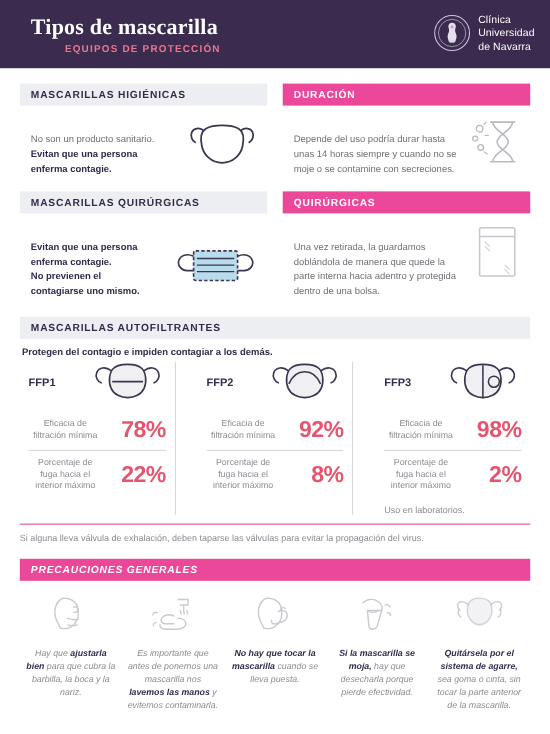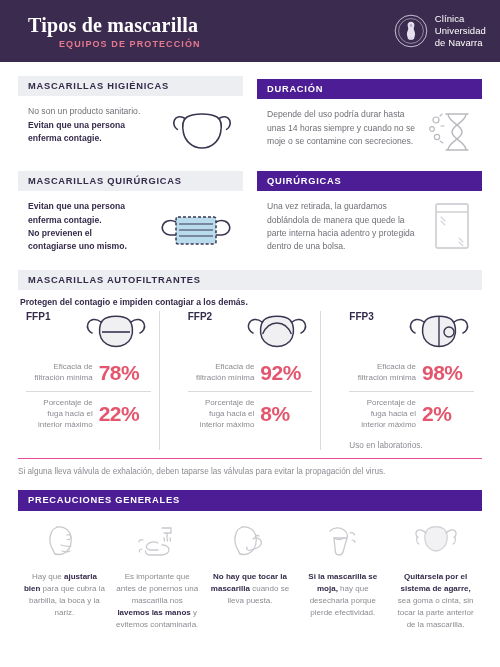--- a/index.html
+++ b/index.html
@@ -19,66 +19,66 @@
   }
   .header-titles { padding-top: 2px; }
   .header-title {
     color: #ffffff; font-family: "Liberation Serif", serif;
     font-size: 20px; font-weight: bold; letter-spacing: .2px; line-height: 1.05;
   }
   .header-sub {
     color: #e8788f; font-size: 9px; font-weight: bold;
     letter-spacing: 1.1px; margin-top: 3px; padding-left: 31px;
   }
-  .logo { display: flex; align-items: center; gap: 7px; }
+  .logo { display: flex; gap: 7px; }
   .logo-seal { width: 34px; height: 34px; }
   .logo-text { color: #fff; font-size: 9.5px; line-height: 1.25; letter-spacing: .1px; }
 
   
   .band {
     font-size: 9.3px; font-weight: bold; letter-spacing: .75px;
     padding: 5px 10px; line-height: 1.1;
   }
   .band-grey { background: #eceef1; color: #342a4a; }
-  .band-pink { background: #4c1d95; color: #ffffff; }
-
-  .body-txt { font-size: 8.6px; line-height: 1.55; color: #6f7076; }
+  .band-pink { background: #ec4899; color: #ffffff; }
+
+  .body-txt { font-size: 8.6px; line-height: 1.55; color: #6f7076; margin-top: 15px; }
   .body-txt b, .body-txt strong { color: #342a4a; font-weight: bold; }
 
   
   .grid2 { display: flex; gap: 14px; padding: 0 18px; margin-top: 14px; align-items: center; }
   .col { flex: 1; }
   .card-inner { display: flex; gap: 6px; padding: 9px 10px 0 10px; }
   .card-text { flex: 1; }
   .card-icon { flex: 0 0 auto; display: flex; align-items: flex-start; justify-content: center; }
 
   
   .auto-wrap { margin: 16px 18px 0 18px; }
   .auto-lead {
     font-size: 8.6px; font-weight: bold; color: #342a4a;
     padding: 7px 2px 0 2px;
   }
   .ffp-row { display: flex; margin-top: 4px; }
   .ffp-col { flex: 1; padding: 0 8px; position: relative; }
   .ffp-col + .ffp-col { border-left: 1px solid #d9dade; padding-left: 28px; }
-  .ffp-head { display: flex; align-items: flex-start; height: 44px; }
+  .ffp-head { display: flex; align-items: center; height: 44px; }
   .ffp-label { font-size: 10px; font-weight: bold; color: #342a4a; padding-bottom: 4px; }
   .ffp-mask { margin-left: auto; }
   .stat { display: flex; align-items: center; justify-content: flex-end; gap: 6px; padding: 6px 0; }
   .stat + .stat { border-top: 1px solid #d9dade; }
-  .stat-label { font-size: 8px; line-height: 1.35; color: #8b8c92; text-align: right; }
-  .stat-value { font-size: 21px; font-weight: bold; color: #e4566e; letter-spacing: -.5px; min-width: 52px; }
+  .stat-label { font-size: 8px; line-height: 1.35; color: #8b8c92; text-align: center; }
+  .stat-value { font-size: 21px; font-weight: bold; color: #e4566e; letter-spacing: -.5px; min-width: 52px; text-align: right; }
   .ffp-note { font-size: 8.2px; color: #8b8c92; padding-top: 5px; }
   .auto-foot {
     border-top: 1px solid #ec4899; margin: 8px 0 0 0; padding-top: 8px;
     font-size: 8.2px; color: #8b8c92;
   }
 
   
-  .prec-wrap { margin: 14px 18px 0 18px; }
+  .prec-wrap { margin: 14px 18px 0 18px; font-style: italic; }
   .prec-row { display: flex; margin-top: 10px; }
   .prec-col { flex: 1; padding: 0 5px; text-align: center; }
   .prec-icon { height: 44px; display: flex; align-items: center; justify-content: center; }
   .prec-txt { font-size: 8px; line-height: 1.5; color: #8b8c92; margin-top: 6px; }
   .prec-txt b { color: #342a4a; font-weight: bold; }
 </style>
 </head>
 <body>
 
 <div class="page">

